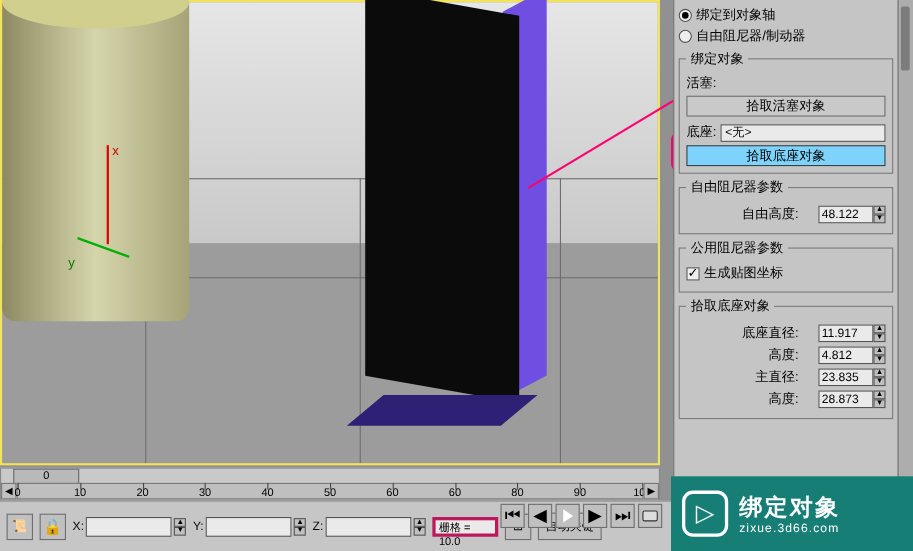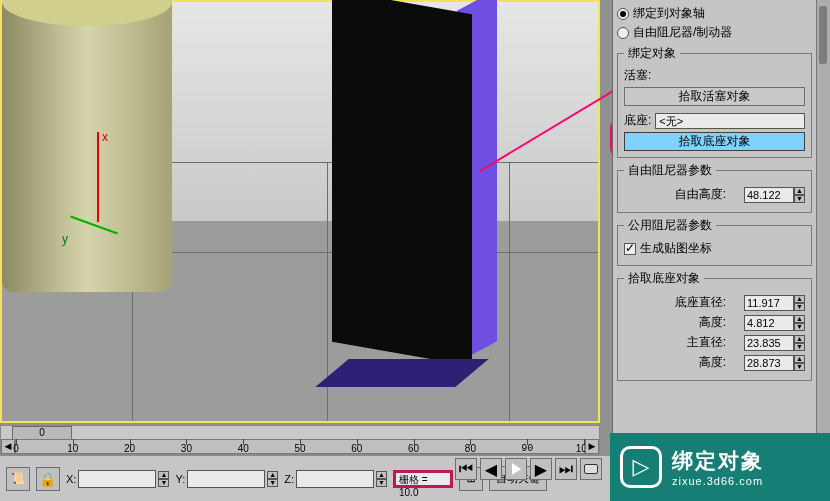--- a/index.html
+++ b/index.html
@@ -264,21 +264,21 @@
         <div class="tick-label" style="left: 40%;">40</div>
         <div class="tick" style="left: 50%;"></div>
         <div class="tick-label" style="left: 50%;">50</div>
         <div class="tick" style="left: 60%;"></div>
         <div class="tick-label" style="left: 60%;">60</div>
         <div class="tick" style="left: 70%;"></div>
         <div class="tick-label" style="left: 70%;">60</div>
         <div class="tick" style="left: 80%;"></div>
         <div class="tick-label" style="left: 80%;">80</div>
         <div class="tick" style="left: 90%;"></div>
-        <div class="tick-label" style="left: 90%; font-family: Liberation Mono, monospace;">90</div>
+        <div class="tick-label" style="left: 90%;">90</div>
         <div class="tick" style="left: 100%;"></div>
         <div class="tick-label" style="left: 100%;">100</div>
       </div>
   </div>
   <div class="tl-arrow right">▶</div>
 </div>
 
 <div class="statusbar">
   <div class="stat-btn">
       <span>📜</span>

